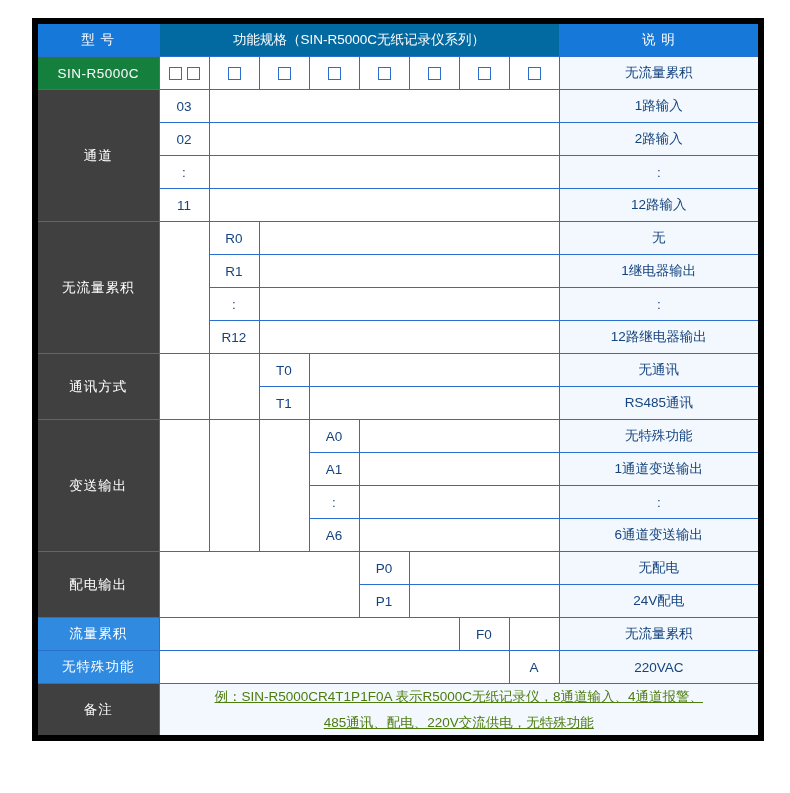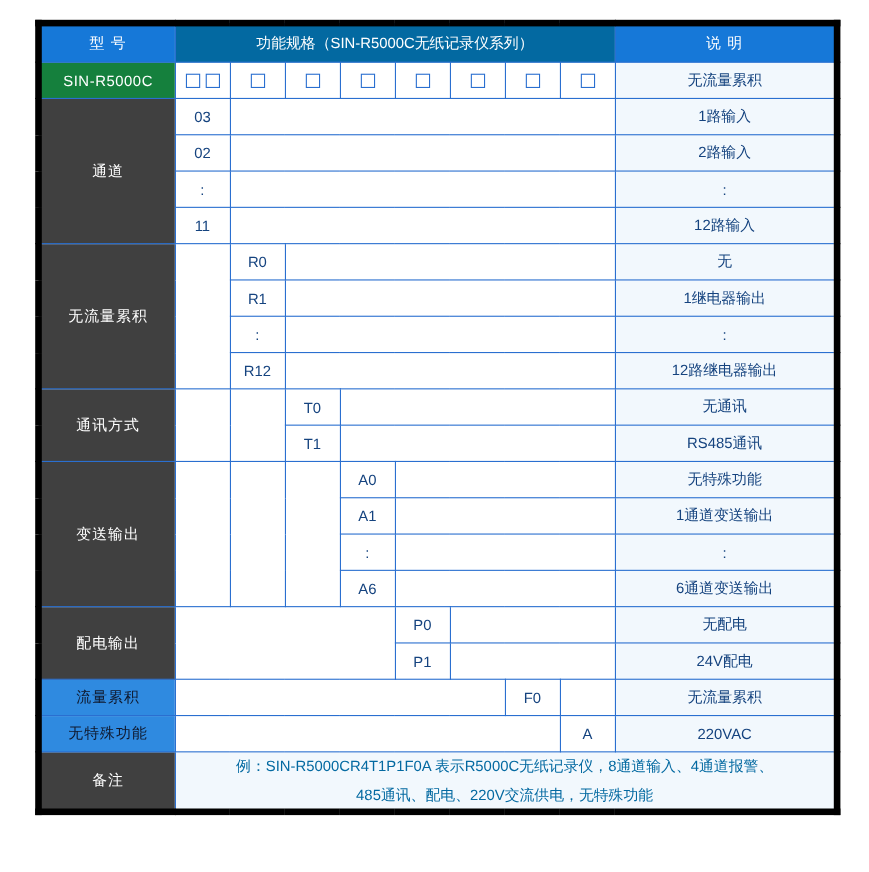--- a/index.html
+++ b/index.html
@@ -55,21 +55,21 @@
   
   .lbl {
     background: #404040;
     color: #ffffff;
     font-size: 14px;
     font-weight: normal;
     letter-spacing: 1px;
   }
   .lbl-light {
     background: #2f8ae0;
-    color: #0f172a;
+    color: #ffffff;
     font-size: 14px;
     letter-spacing: 1px;
   }
   
   .code {
     background: #ffffff;
     color: #15437f;
     font-size: 13.5px;
   }
   .empty {
@@ -95,26 +95,27 @@
   .box {
     display: inline-block;
     width: 13px;
     height: 13px;
     border: 1px solid #2a6fd0;
     background: #ffffff;
     box-sizing: border-box;
   }
   .note-cell {
     background: #f2f8fd;
-    color: #0369a1;
+    color: #4d7c0f;
     font-size: 13.5px;
     text-align: left;
     padding: 8px 12px;
     line-height: 1.9;
     height: 58px;
+    text-decoration: underline;
   }
   .model-cell {
     background: #15803d;
     color: #ffffff;
     font-size: 14px;
     letter-spacing: 0.5px;
   }
 </style>
 </head>
 <body>

